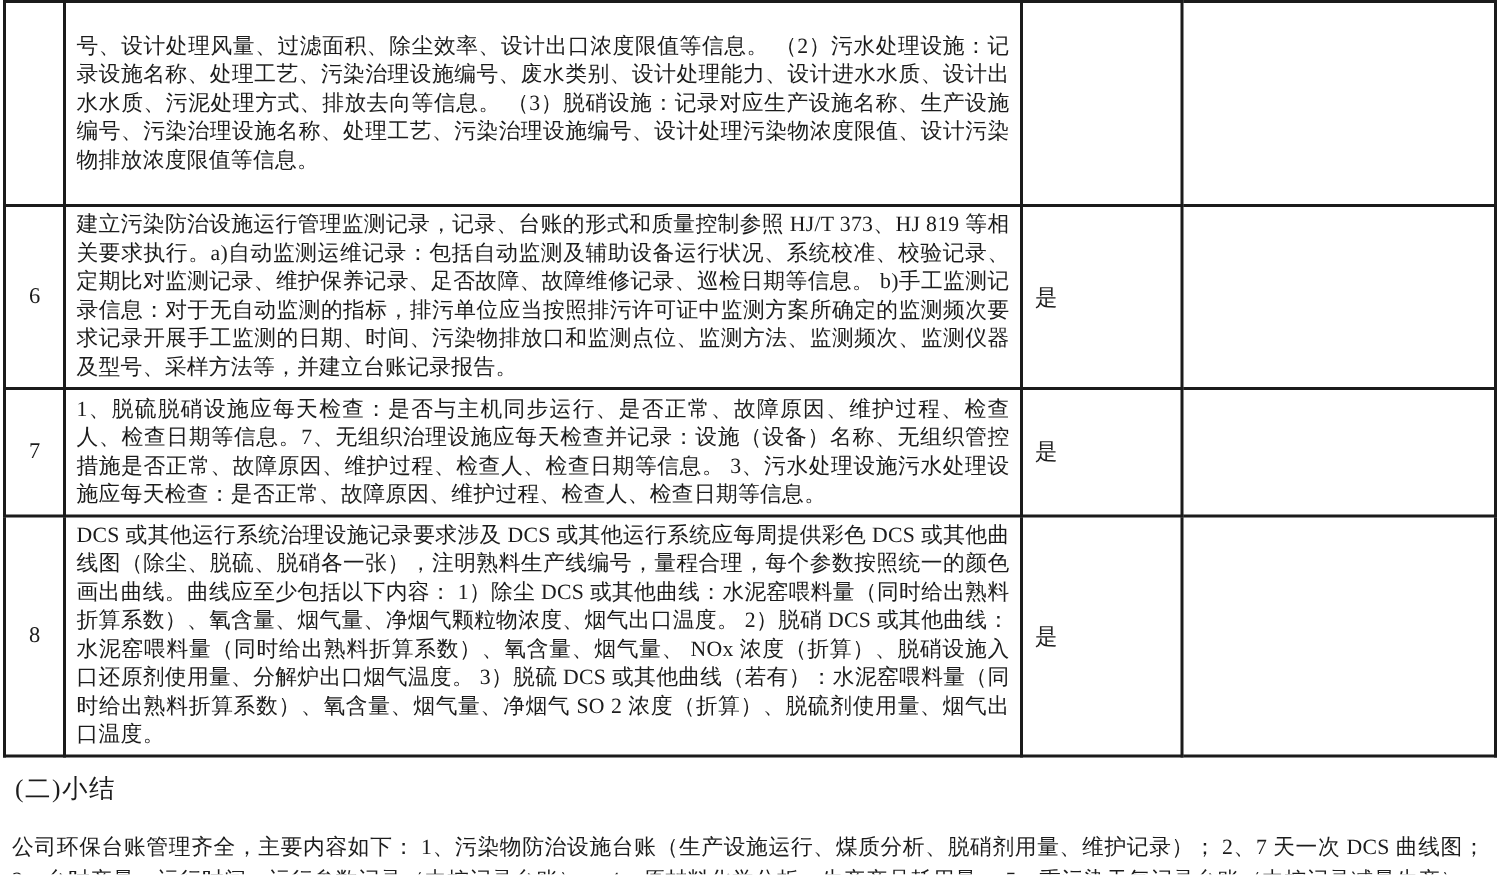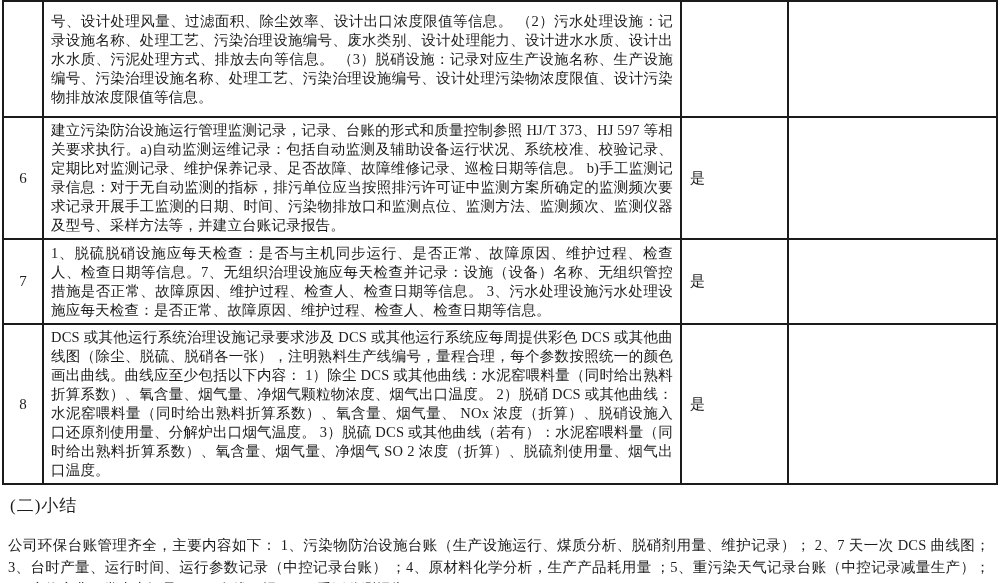--- a/index.html
+++ b/index.html
@@ -71,29 +71,29 @@
 <div class="page">
 
   <table class="doc-table">
     <colgroup>
       <col style="width:40px">
       <col style="width:638px">
       <col style="width:107px">
       <col style="width:209px">
     </colgroup>
     <tbody>
-      <tr style="height:116px">
+      <tr style="height:136px">
         <td class="num-cell"></td>
         <td class="content-cell">号、设计处理风量、过滤面积、除尘效率、设计出口浓度限值等信息。 （2）污水处理设施：记录设施名称、处理工艺、污染治理设施编号、废水类别、设计处理能力、设计进水水质、设计出水水质、污泥处理方式、排放去向等信息。 （3）脱硝设施：记录对应生产设施名称、生产设施编号、污染治理设施名称、处理工艺、污染治理设施编号、设计处理污染物浓度限值、设计污染物排放浓度限值等信息。</td>
         <td class="status-cell"></td>
         <td class="note-cell"></td>
       </tr>
       <tr style="height:122px">
         <td class="num-cell">6</td>
-        <td class="content-cell">建立污染防治设施运行管理监测记录，记录、台账的形式和质量控制参照 HJ/T 373、HJ 597 等相关要求执行。a)自动监测运维记录：包括自动监测及辅助设备运行状况、系统校准、校验记录、定期比对监测记录、维护保养记录、足否故障、故障维修记录、巡检日期等信息。 b)手工监测记录信息：对于无自动监测的指标，排污单位应当按照排污许可证中监测方案所确定的监测频次要求记录开展手工监测的日期、时间、污染物排放口和监测点位、监测方法、监测频次、监测仪器及型号、采样方法等，并建立台账记录报告。</td>
+        <td class="content-cell">建立污染防治设施运行管理监测记录，记录、台账的形式和质量控制参照 HJ/T 373、HJ 819 等相关要求执行。a)自动监测运维记录：包括自动监测及辅助设备运行状况、系统校准、校验记录、定期比对监测记录、维护保养记录、足否故障、故障维修记录、巡检日期等信息。 b)手工监测记录信息：对于无自动监测的指标，排污单位应当按照排污许可证中监测方案所确定的监测频次要求记录开展手工监测的日期、时间、污染物排放口和监测点位、监测方法、监测频次、监测仪器及型号、采样方法等，并建立台账记录报告。</td>
         <td class="status-cell">是</td>
         <td class="note-cell"></td>
       </tr>
       <tr style="height:85px">
         <td class="num-cell">7</td>
         <td class="content-cell">1、脱硫脱硝设施应每天检查：是否与主机同步运行、是否正常、故障原因、维护过程、检查人、检查日期等信息。7、无组织治理设施应每天检查并记录：设施（设备）名称、无组织管控措施是否正常、故障原因、维护过程、检查人、检查日期等信息。 3、污水处理设施污水处理设施应每天检查：是否正常、故障原因、维护过程、检查人、检查日期等信息。</td>
         <td class="status-cell">是</td>
         <td class="note-cell"></td>
       </tr>
       <tr style="height:156px">

